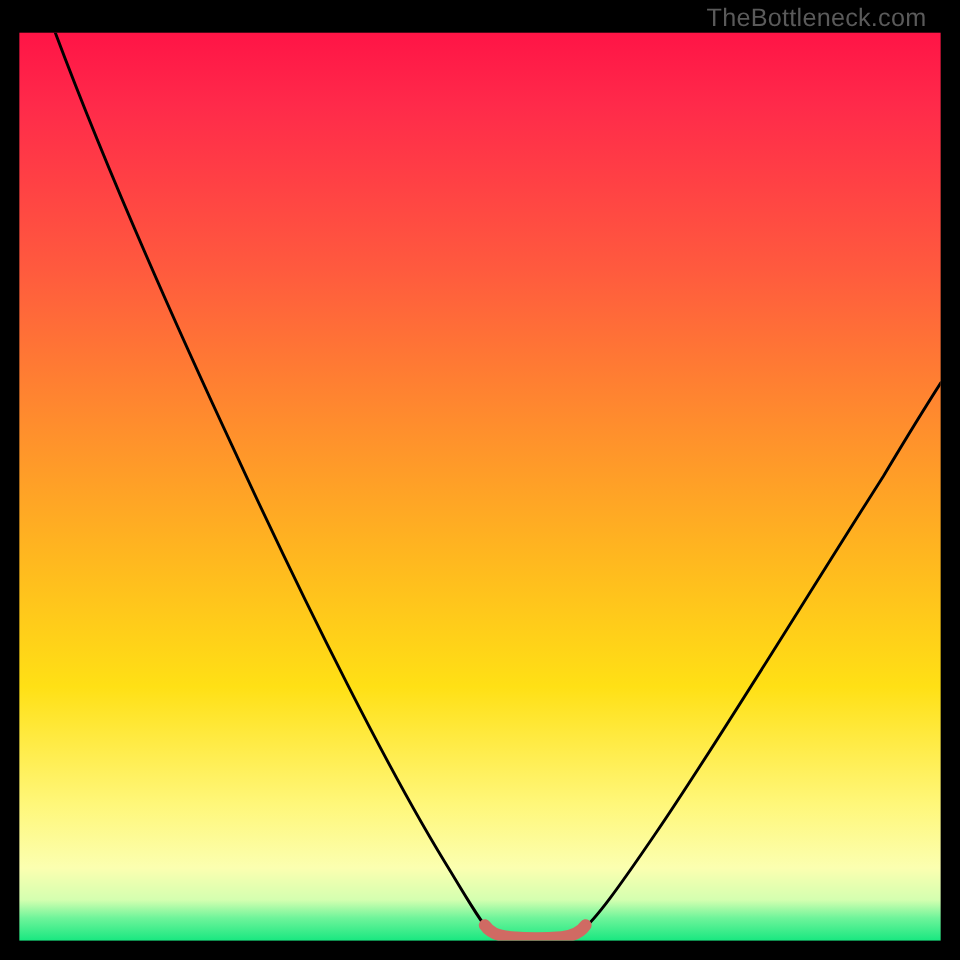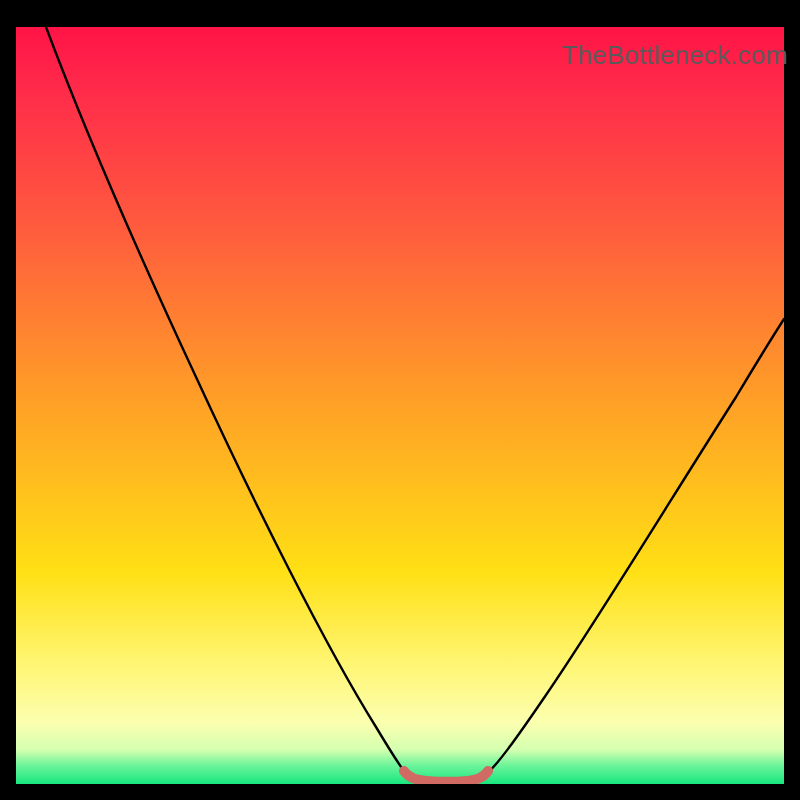--- a/index.html
+++ b/index.html
@@ -13,27 +13,26 @@
   }
   .frame {
     position: relative;
     width: 800px;
     height: 800px;
     background: #000;
   }
   .watermark {
     position: absolute;
     top: 4px;
-    right: 12px;
+    right: 28px;
     color: #5a5a5a;
-    font-size: 26px;
+    font-size: 21px;
     font-weight: 500;
     letter-spacing: 0.2px;
     z-index: 30;
-    margin-top: 36px;
   }
   .plot-area {
     position: absolute;
     left: 16px;
     top: 27px;
     width: 768px;
     height: 757px;
     overflow: hidden;
   }
   .plot-bg {

